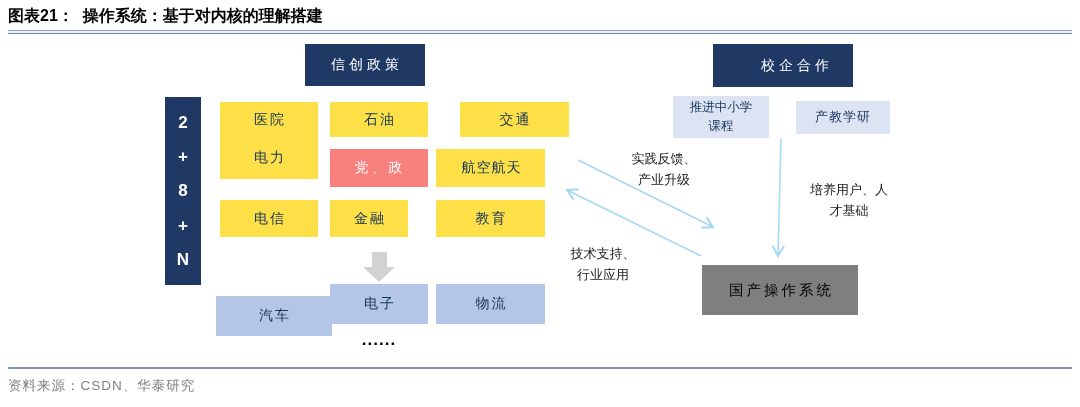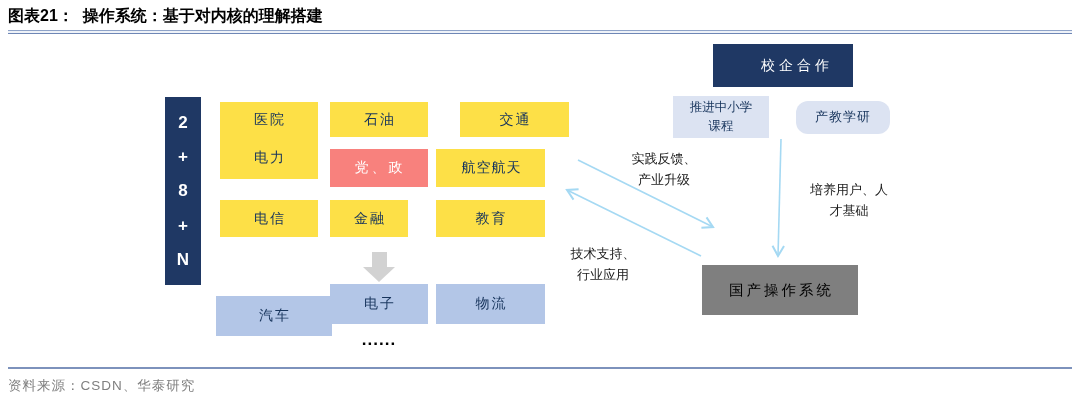--- a/index.html
+++ b/index.html
@@ -121,20 +121,21 @@
   }
 </style>
 </head>
 <body>
 
 <div id="canvas">
 
   <div class="abs fig-title">图表21：  操作系统：基于对内核的理解搭建</div>
   <div class="abs title-rule"></div>
 
+  <div class="abs flexc navy-box" style="left:305px; top:44px; width:120px; height:42px;">信创政策</div>
   <div class="abs flexc navy-box" style="left:713px; top:44px; width:140px; height:43px;padding-left:24px;">校企合作</div>
 
   <div class="abs bar-28n">
     <span>2</span>
     <span>+</span>
     <span>8</span>
     <span>+</span>
     <span>N</span>
   </div>
 
@@ -158,21 +159,21 @@
   <div class="abs flexc cell medium" style="left:216px; top:296px; width:116px; height:40px;text-align:center;">汽车</div>
   <div class="abs flexc cell medium" style="left:330px; top:284px; width:98px; height:40px;">电子</div>
   <div class="abs flexc cell medium" style="left:436px; top:284px; width:109px; height:40px;">物流</div>
 
   <div class="abs dots">......</div>
 
   <div class="abs flexc edu-box" style="left:673px; top:96px; width:96px; height:42px;">
     <span>推进中小学</span>
     <span>课程</span>
   </div>
-  <div class="abs flexc edu-box" style="left:796px; top:101px; width:94px; height:33px; font-size:13px; letter-spacing:1px;border-radius:12px;">产教学研</div>
+  <div class="abs flexc edu-box" style="left:796px; top:101px; width:94px; height:33px; font-size:13px; letter-spacing:1px;">产教学研</div>
 
   <div class="abs arrow-label" style="left:608px; top:148px; width:112px;">
     <span>实践反馈、</span>
     <span>产业升级</span>
   </div>
   <div class="abs arrow-label" style="left:790px; top:179px; width:118px;">
     <span>培养用户、人</span>
     <span>才基础</span>
   </div>
   <div class="abs arrow-label" style="left:553px; top:243px; width:100px;">

